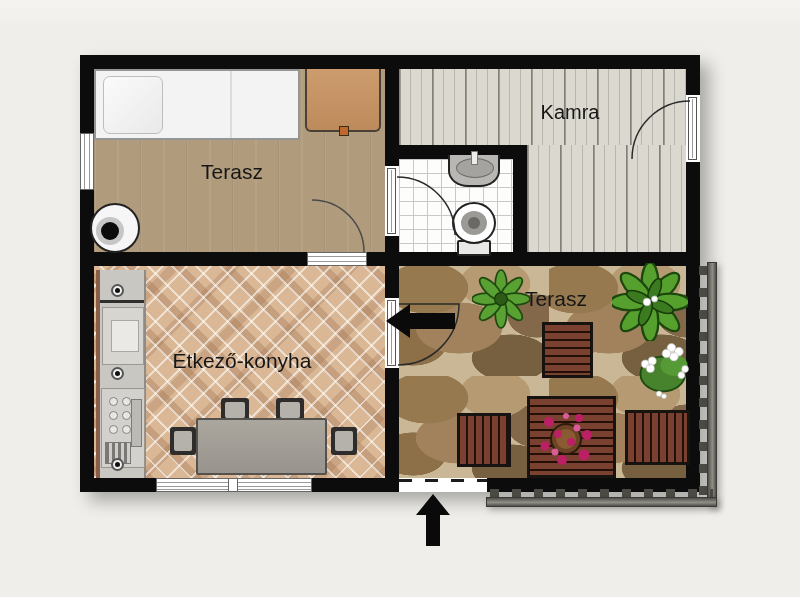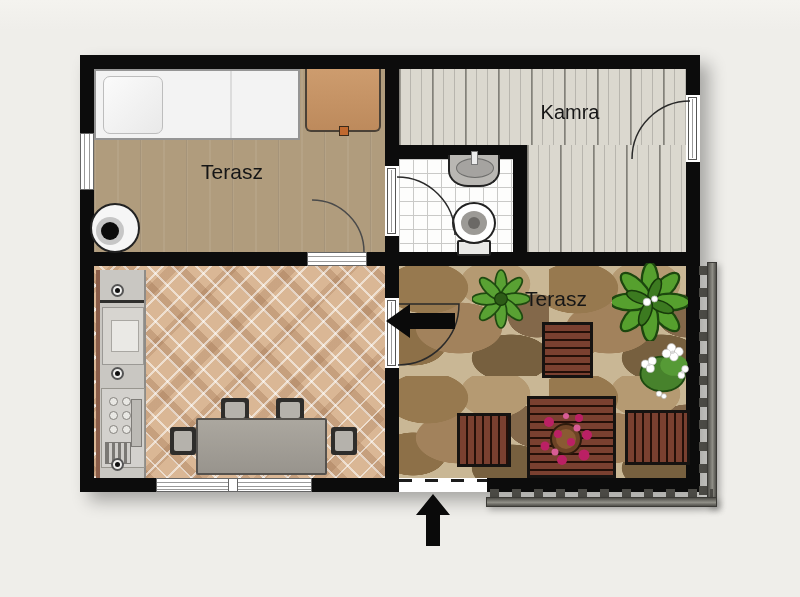--- a/index.html
+++ b/index.html
@@ -306,15 +306,16 @@
 
   <svg class="abs" style="left:384px;top:300px;" width="74" height="42" viewBox="0 0 74 42">
     <polygon points="2,21 26,4 26,13 71,13 71,29 26,29 26,38" fill="#0a0a0a"></polygon>
   </svg>
   <svg class="abs" style="left:414px;top:492px;" width="38" height="56" viewBox="0 0 38 56">
     <polygon points="19,2 36,23 26,23 26,54 12,54 12,23 2,23" fill="#0a0a0a"></polygon>
   </svg>
 
   <div class="abs room-label lbl-szoba">Terasz</div>
   <div class="abs room-label lbl-kamra">Kamra</div>
+  <div class="abs room-label lbl-konyha">Étkező-konyha</div>
   <div class="abs room-label lbl-terasz">Terasz</div>
 
 </div>
 
 </body></html>

